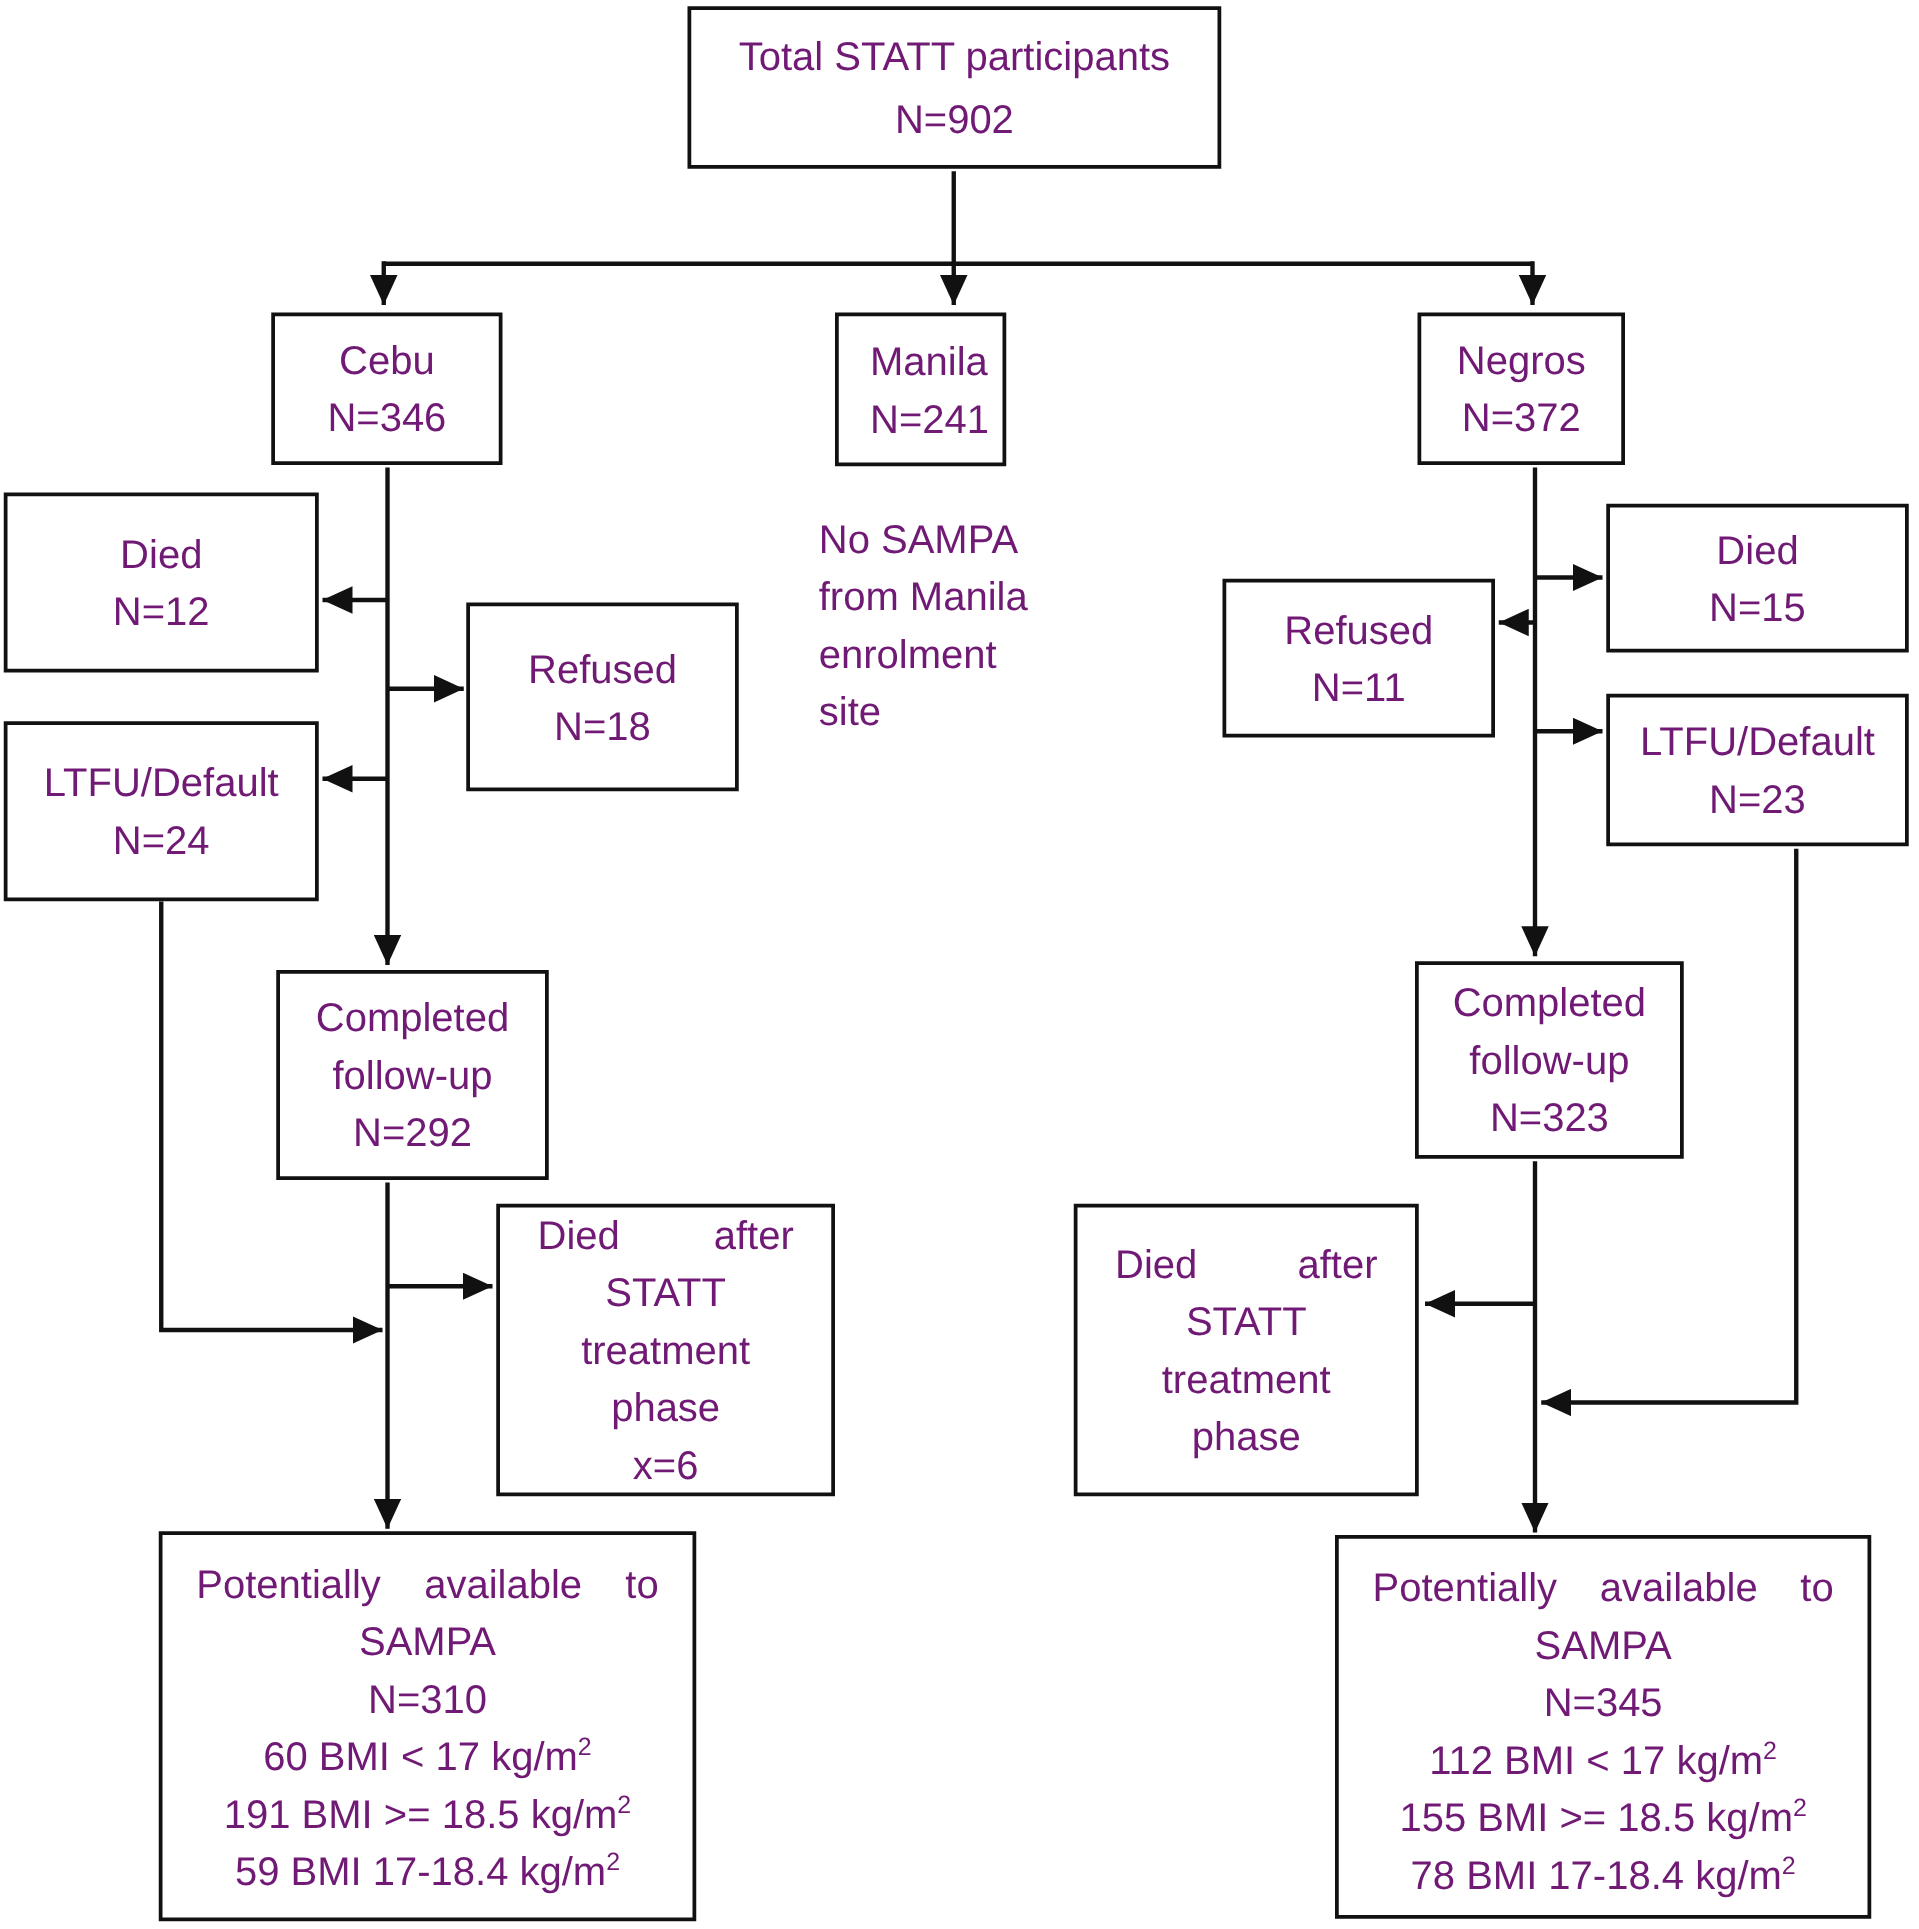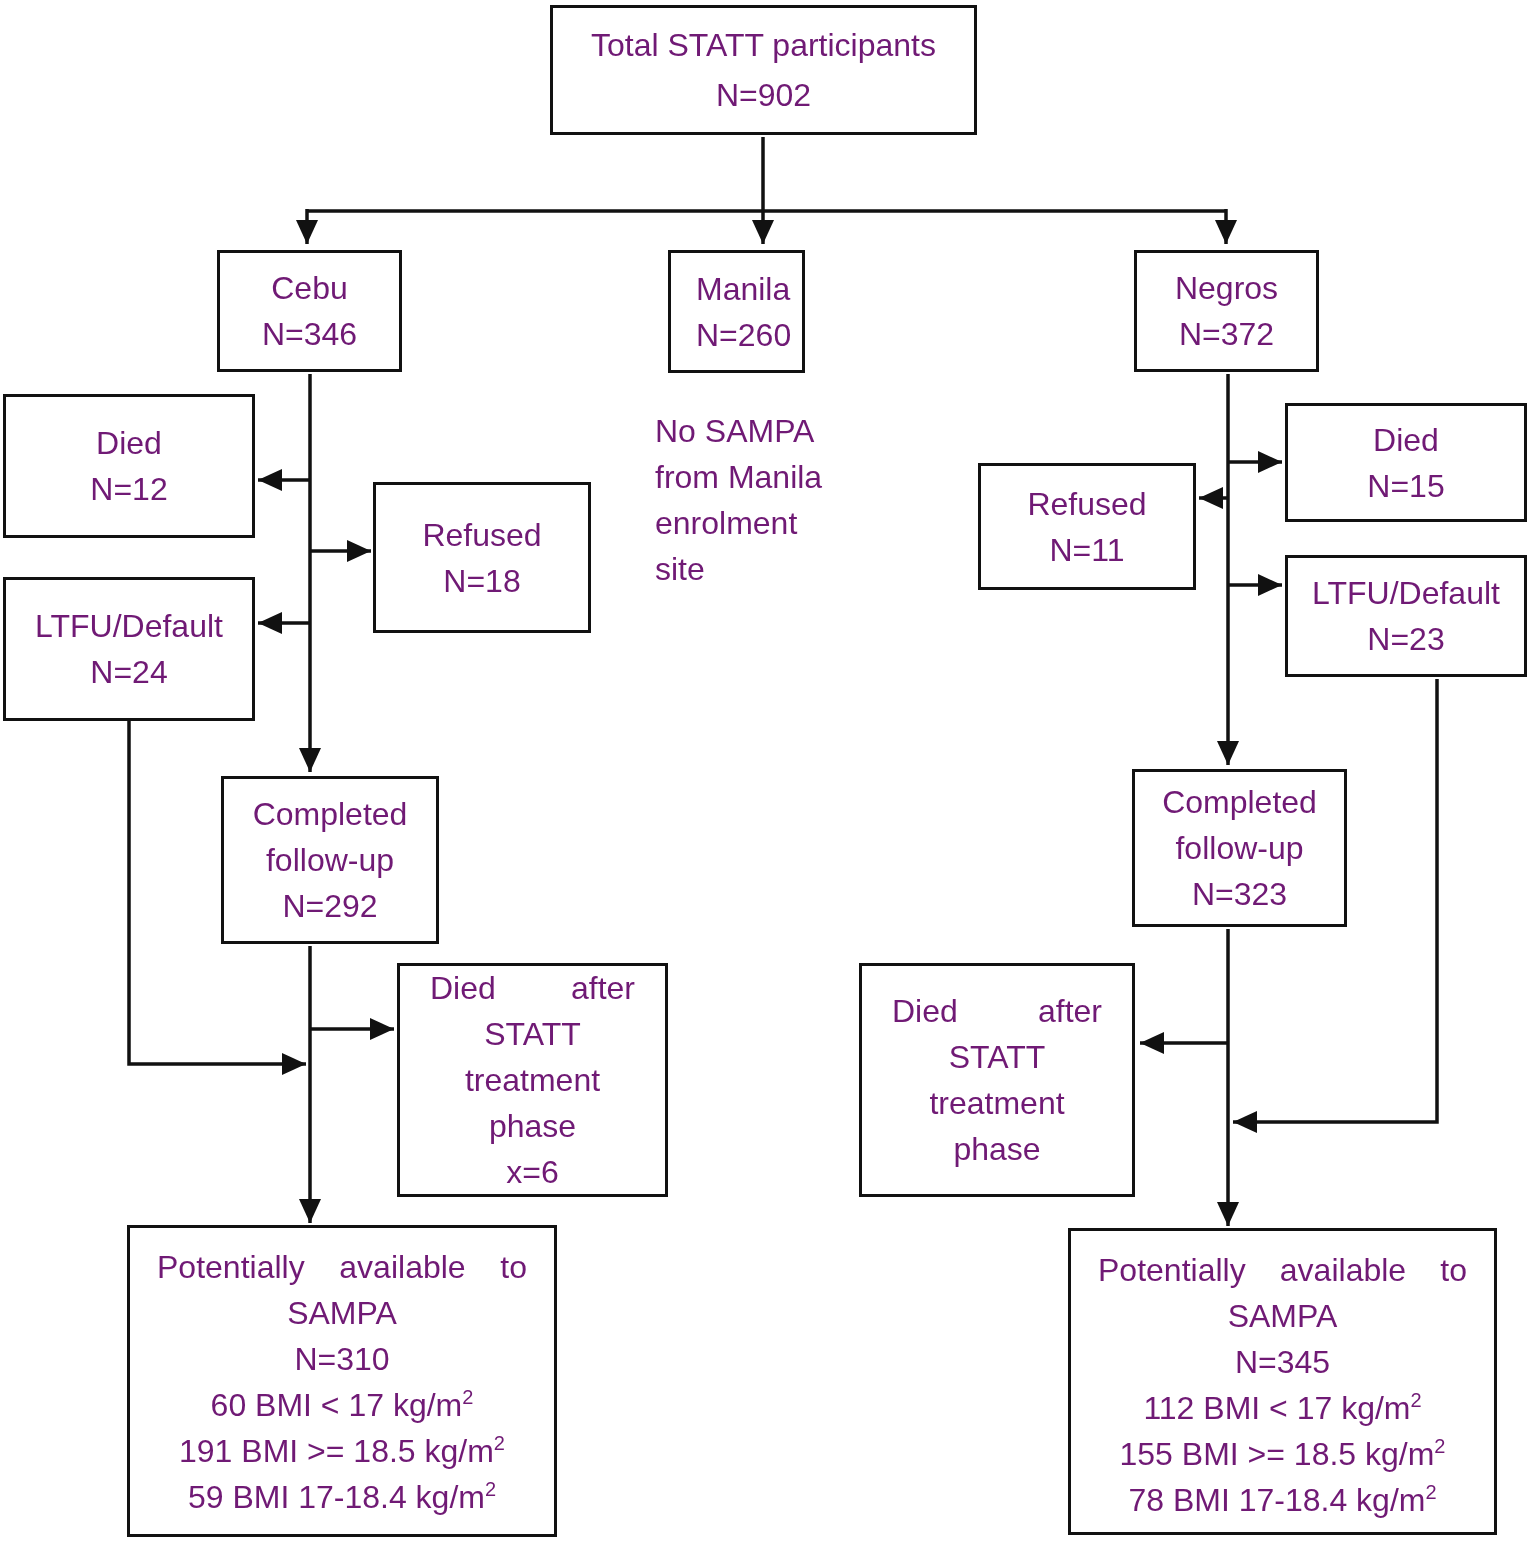--- a/index.html
+++ b/index.html
@@ -98,24 +98,24 @@
     <div class="line tc">N=902</div>
   </div>
 
   <div class="box" style="left:217px; top:250px; width:185px; height:122px; padding:0 27px;">
     <div class="line tl">Cebu</div>
     <div class="line tl">N=346</div>
   </div>
 
   <div class="box" style="left:668px; top:250px; width:137px; height:123px; padding:0 25px;">
     <div class="line tl">Manila</div>
-    <div class="line tl">N=260</div>
-  </div>
-
-  <div class="box" style="left:1134px; top:250px; width:185px; height:122px; padding:0 27px;">
+    <div class="line tl">N=241</div>
+  </div>
+
+  <div class="box" style="left:1134px; top:250px; width:166px; height:122px; padding:0 27px;">
     <div class="line tl">Negros</div>
     <div class="line tl">N=372</div>
   </div>
 
   <div class="note" style="left:655px; top:408px; width:255px;">
     <div class="line">No SAMPA</div>
     <div class="line">from Manila</div>
     <div class="line">enrolment</div>
     <div class="line">site</div>
   </div>

